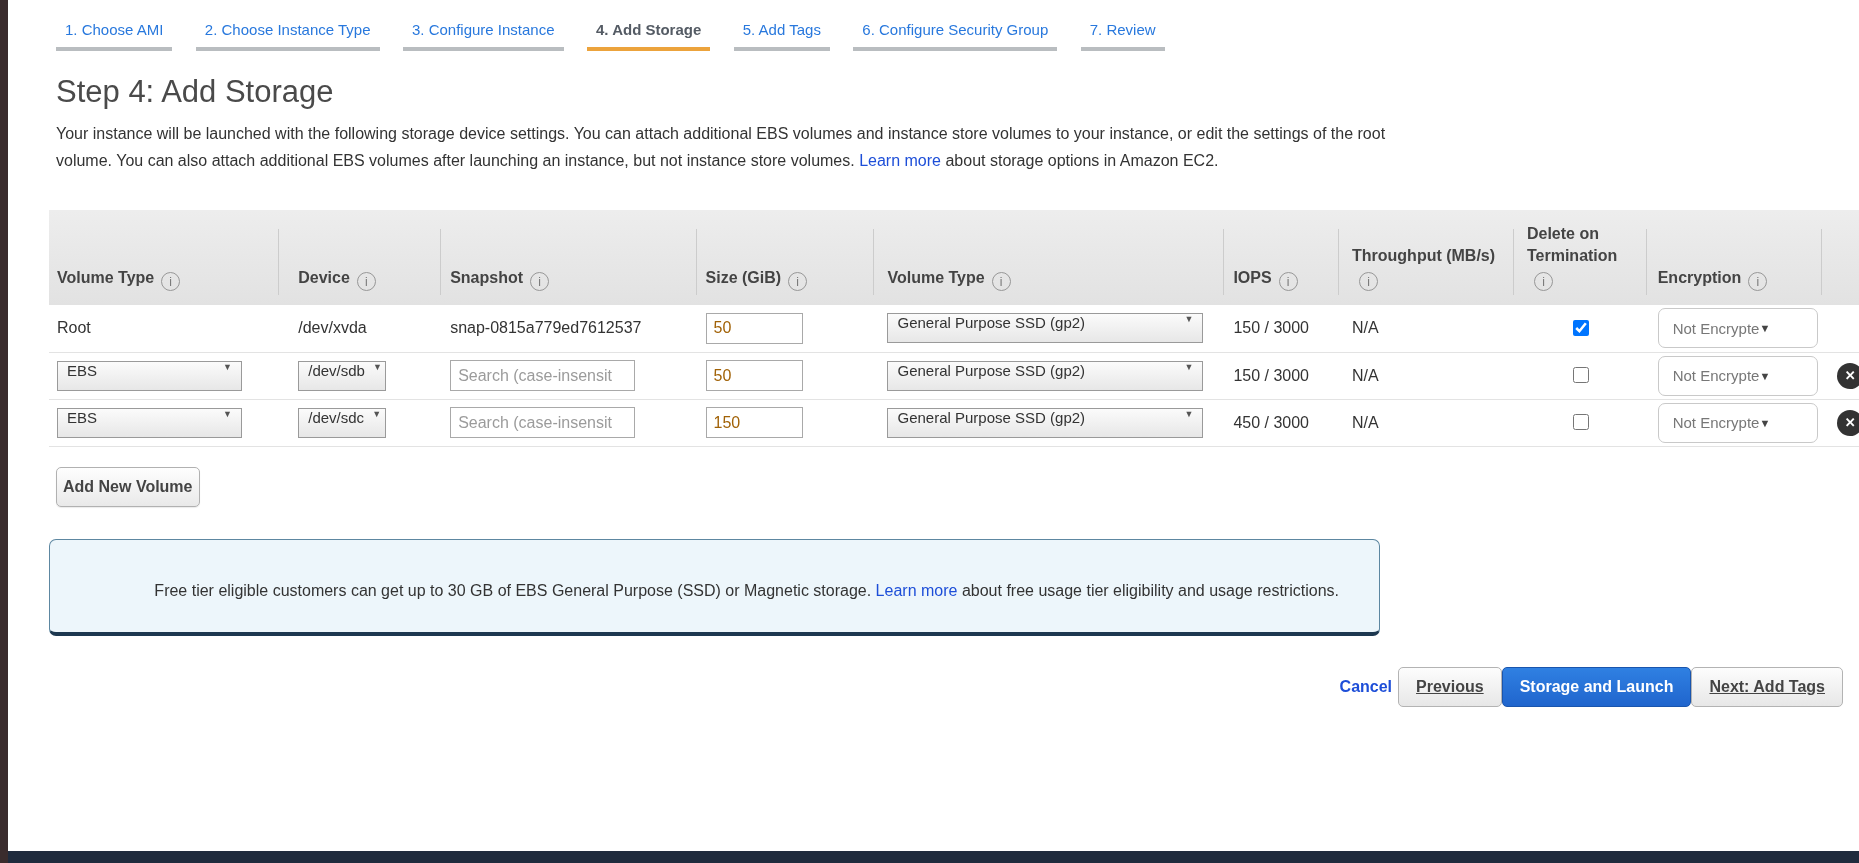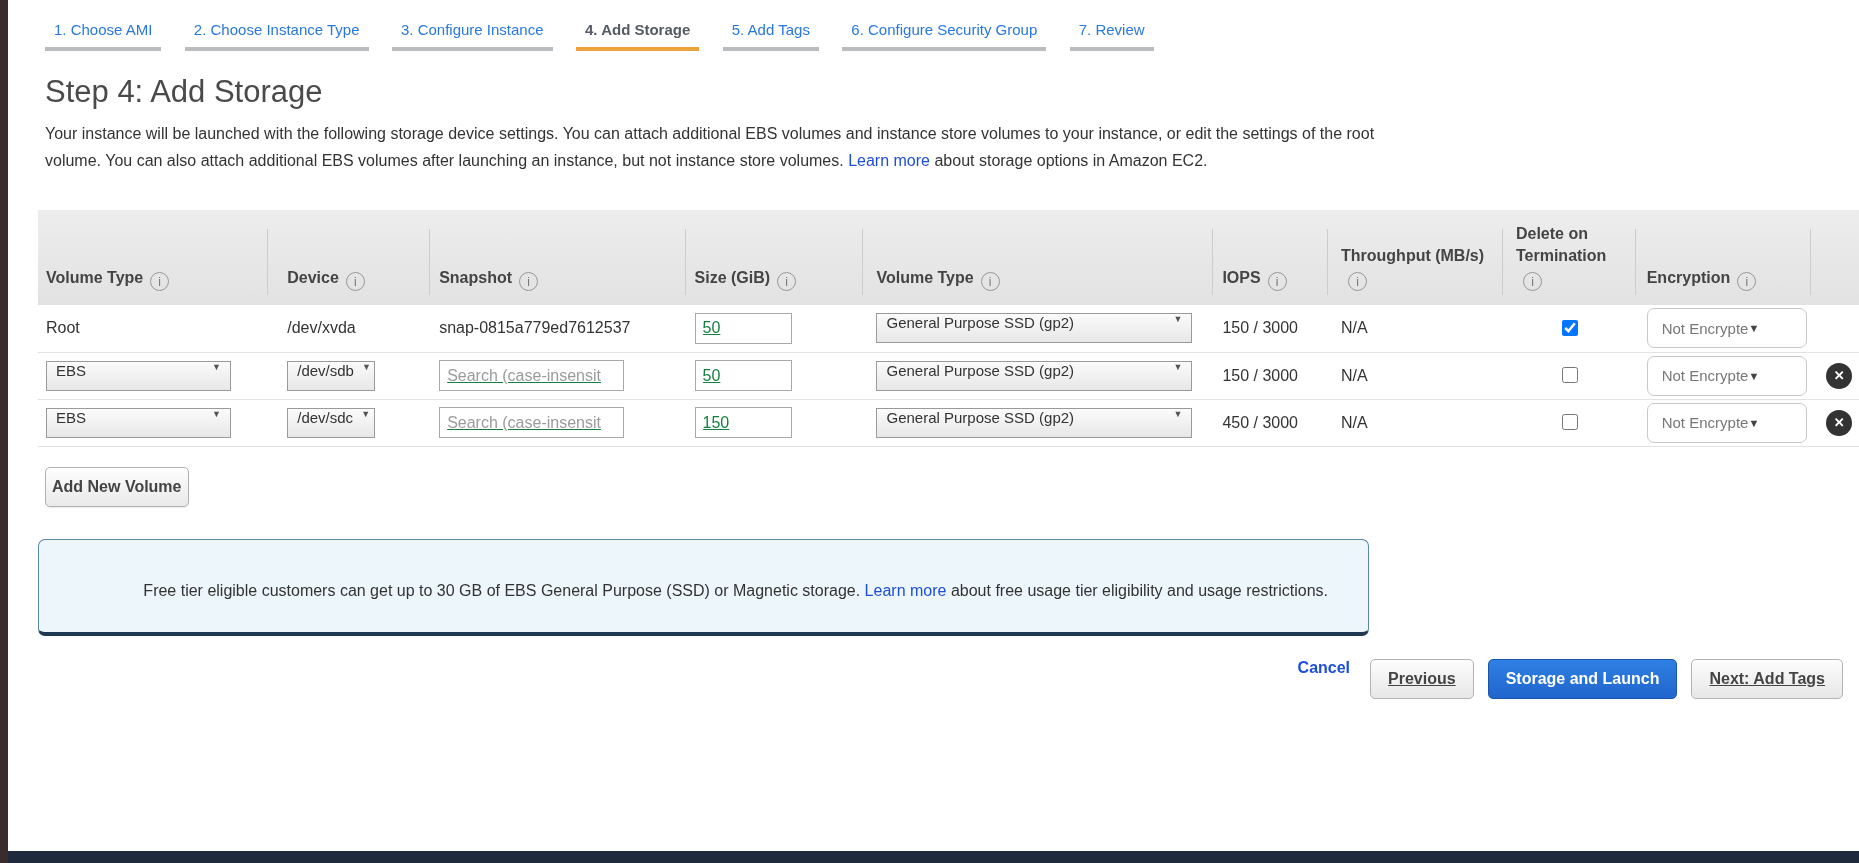--- a/index.html
+++ b/index.html
@@ -5,21 +5,21 @@
   * { box-sizing: border-box; }
   html,body { margin:0; padding:0; }
   body {
     width:1859px; height:863px; position:relative; overflow:hidden;
     background:#ffffff; font-family:"Liberation Sans", sans-serif; color:#333;
   }
   
   .left-strip { position:absolute; left:0; top:0; bottom:0; width:8px; background:#3a2c2d; z-index:10; }
   .bottom-bar { position:absolute; left:8px; right:0; bottom:0; height:12px; background:#1f2b3d; z-index:9; }
 
-  .main { margin-left:8px; height:726px; position:relative; padding-left:37px; }
+  .main { margin-left:19px; height:726px; position:relative; padding-left:37px; }
 
   
   .tabs { padding-top:13px; white-space:nowrap; }
   .tab { display:inline-block; margin-right:19px; padding:8px 9px 9px; font-size:15px;
          color:#2878dd; border-bottom:4px solid #b9bdc0; cursor:pointer; }
   .tab.active { color:#545b64; font-weight:bold; border-bottom-color:#eca33c; }
 
   h1.page-title { margin:22px 0 9px; font-size:31px; line-height:38px; font-weight:400; color:#4a4a4a; }
   .desc { margin:0; width:1345px; font-size:16px; line-height:27px; color:#333; }
   a.link { color:#1d4ed8; text-decoration:none; cursor:pointer; }
@@ -47,22 +47,22 @@
 
   
   .sel { display:inline-flex; align-items:flex-start; justify-content:space-between;
          background:linear-gradient(#fbfbfb,#e7e7e7); border:1px solid #9a9a9a;
          height:30px; padding:0 9px; font-size:15px; color:#333; cursor:pointer; }
   .sel .caret { font-size:9px; color:#555; margin-left:8px; }
   .sel-ebs { width:185px; }
   .sel-device { width:88px; }
   .sel-gp2 { width:316px; }
 
-  .inp { border:1px solid #a9a9a9; height:31px; font-size:16px; color:#15803d; padding:0 7px;
-         font-family:"Liberation Sans", sans-serif; background:#fff;text-decoration:underline; }
+  .inp { border:1px solid #a9a9a9; height:31px; font-size:16px; color:#a16207; padding:0 7px;
+         font-family:"Liberation Sans", sans-serif; background:#fff; }
   .inp::placeholder { color:#9b9b9b; }
   .inp-snapshot { width:185px; }
   .inp-size { width:97px; }
 
   .cb { width:16px; height:16px; cursor:pointer; }
 
   .enc-dd { display:inline-flex; align-items:center; justify-content:flex-start;
             width:160px; height:40px; background:#fff; border:1px solid #c9c9c9; border-radius:7px;
             padding:0 13px 0 14px; font-size:15px; color:#777; cursor:pointer; }
   .enc-dd .dd-caret { color:#444; font-size:11px; }
@@ -72,21 +72,21 @@
            font-size:13px; font-weight:bold; cursor:pointer; }
 
   .add-btn { margin-top:20px; background:linear-gradient(#fefefe,#e9e9e9); border:1px solid #b1b1b1;
              border-radius:5px; padding:10px 6px; font-size:16px; font-weight:bold; color:#444;
              font-family:"Liberation Sans", sans-serif; box-shadow:0 1px 1px rgba(0,0,0,.08); cursor:pointer; display:block; }
 
   .free-tier-box { margin-top:32px; margin-left:-7px; width:1331px; background:#edf6fb;
                    border:1px solid #5d87a1; border-bottom:4px solid #1d3850; border-radius:7px;
                    padding:37px 40px 28px 36px; font-size:16px; line-height:27px; color:#333;text-align:right; }
 
-  .footer-actions { position:absolute; right:16px; bottom:27px; display:flex; gap:14px; }
+  .footer-actions { position:absolute; right:16px; bottom:19px; display:flex; align-items:center; }
   .cancel-link { font-size:16px; font-weight:bold; margin-right:6px; }
   .btn { height:40px; display:inline-flex; align-items:center; border-radius:5px; padding:0 17px;
          font-size:16px; font-weight:bold; font-family:"Liberation Sans", sans-serif; cursor:pointer; }
   .btn-gray { background:linear-gradient(#fdfdfd,#e7e7e7); border:1px solid #b3b3b3; color:#444;text-decoration:underline; }
   .btn-primary { background:linear-gradient(#2f80e2,#2065cd); border:1px solid #1a55ad; color:#fff; }
 </style>
 </head>
 <body>
 
 <div class="left-strip"></div>

